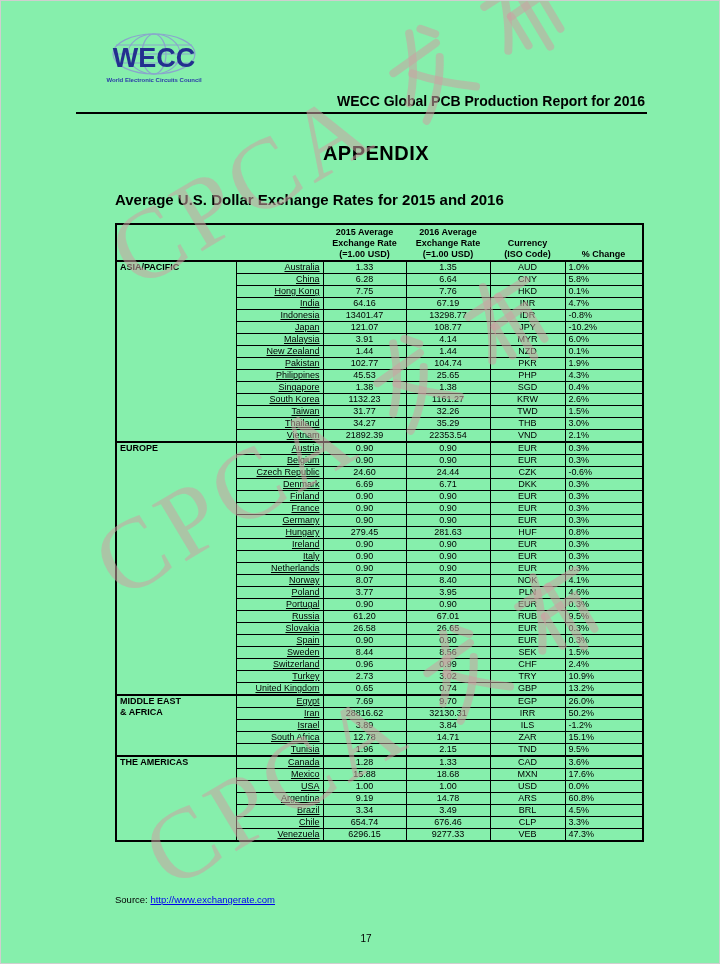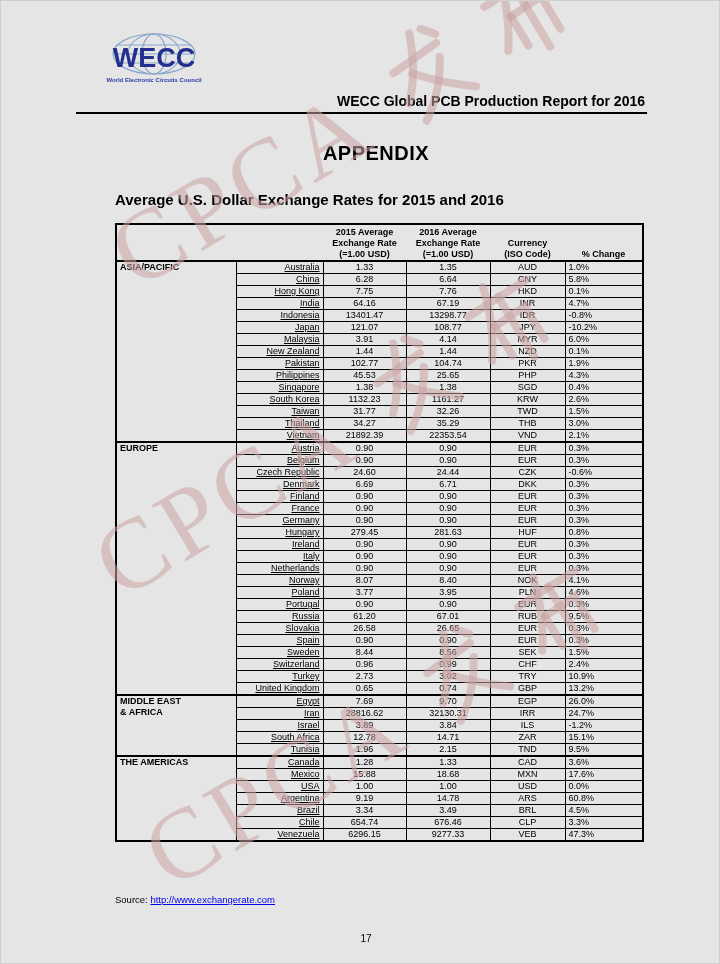--- a/index.html
+++ b/index.html
@@ -1,17 +1,17 @@
 <!DOCTYPE html>
 <html><head>
 <meta charset="utf-8">
 <style>
   html,body{margin:0;padding:0;background:#ffffff;}
   .page{
-    position:relative;width:720px;height:964px;background:#e5e5e5;
+    position:relative;width:720px;height:964px;background:#86efac;
     font-family:"Liberation Sans",sans-serif;color:#000;overflow:hidden;
     border:1px solid #cfcfcf;box-sizing:border-box;
   }
   
   .logo{position:absolute;left:90px;top:32px;}
   .report-title{position:absolute;right:74px;top:92px;font-size:14px;font-weight:bold;white-space:nowrap;}
   .header-rule{position:absolute;left:75px;top:111px;width:571px;border-top:2px solid #000;height:0;}
   
   .appendix{position:absolute;left:30px;top:141px;width:690px;text-align:center;font-size:20px;font-weight:bold;letter-spacing:0.5px;}
   .section-title{position:absolute;left:114px;top:190px;font-size:15px;font-weight:bold;}
@@ -359,21 +359,21 @@
           <td class="num">7.69</td>
           <td class="num">9.70</td>
           <td class="cur">EGP</td>
           <td class="pct">26.0%</td>
         </tr>
         <tr>
           <td class="country">Iran</td>
           <td class="num">28816.62</td>
           <td class="num">32130.31</td>
           <td class="cur">IRR</td>
-          <td class="pct">24.7%</td>
+          <td class="pct">50.2%</td>
         </tr>
         <tr>
           <td class="country">Israel</td>
           <td class="num">3.89</td>
           <td class="num">3.84</td>
           <td class="cur">ILS</td>
           <td class="pct">-1.2%</td>
         </tr>
         <tr>
           <td class="country">South Africa</td>

